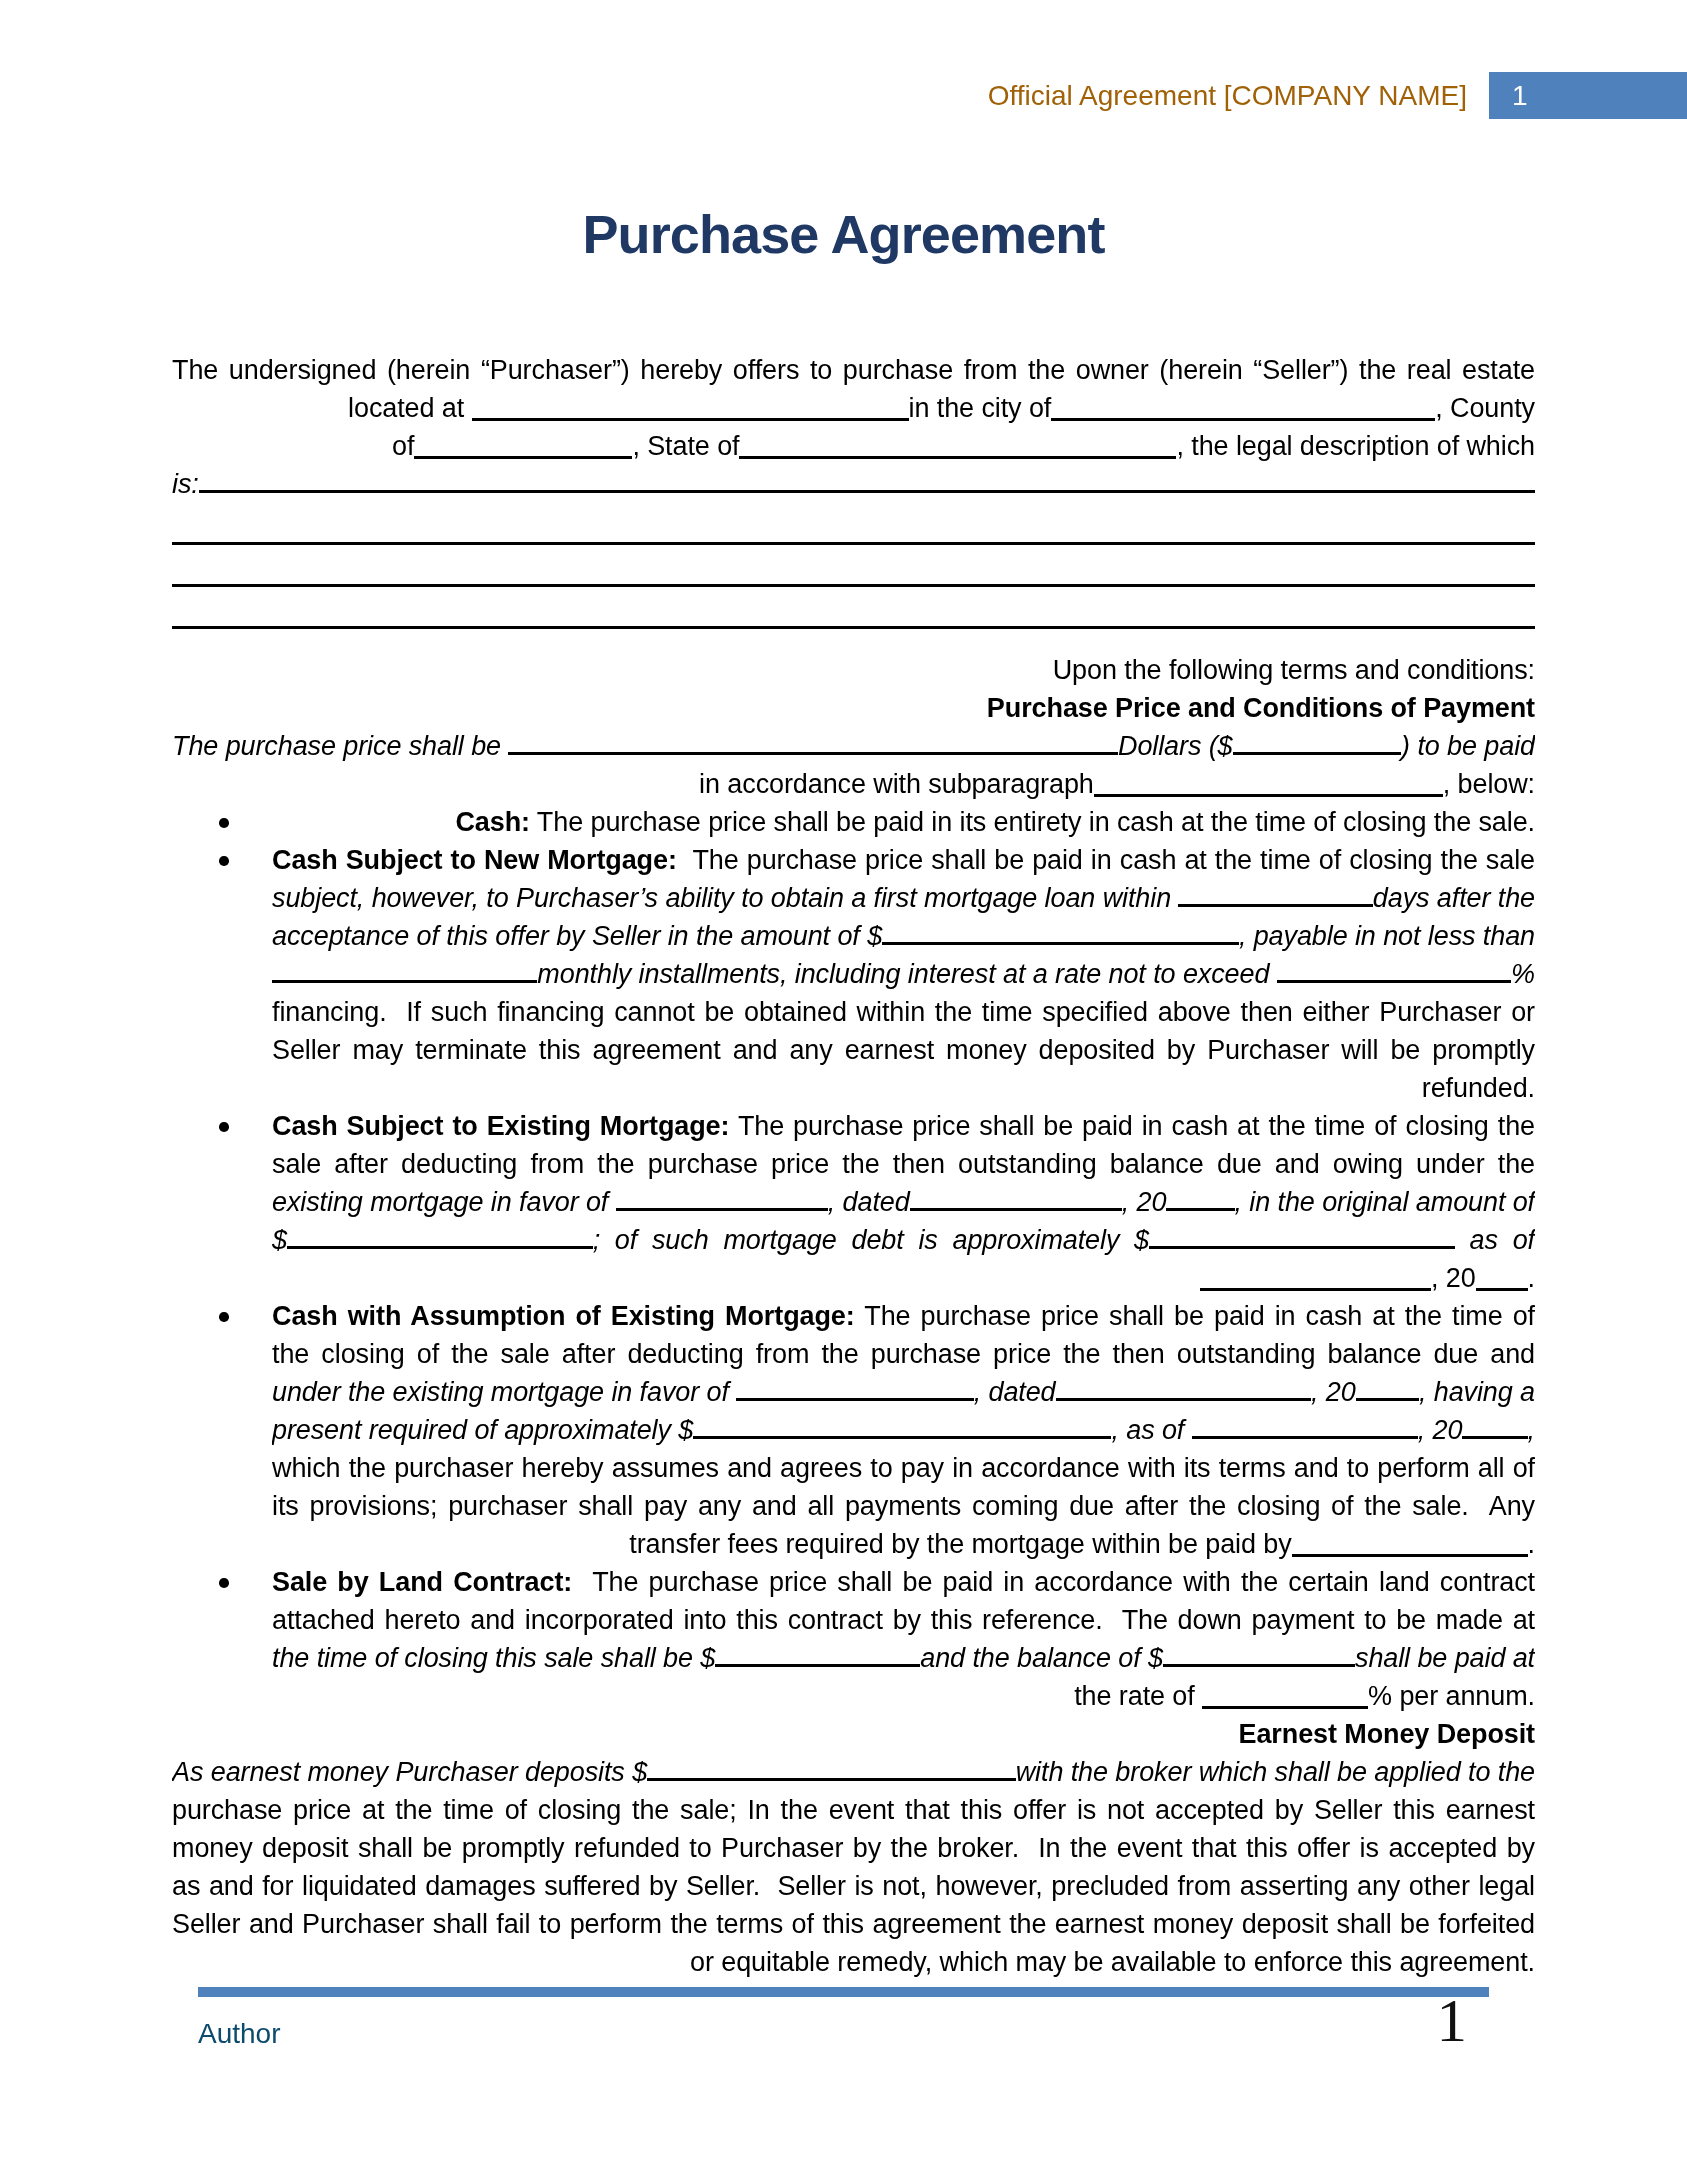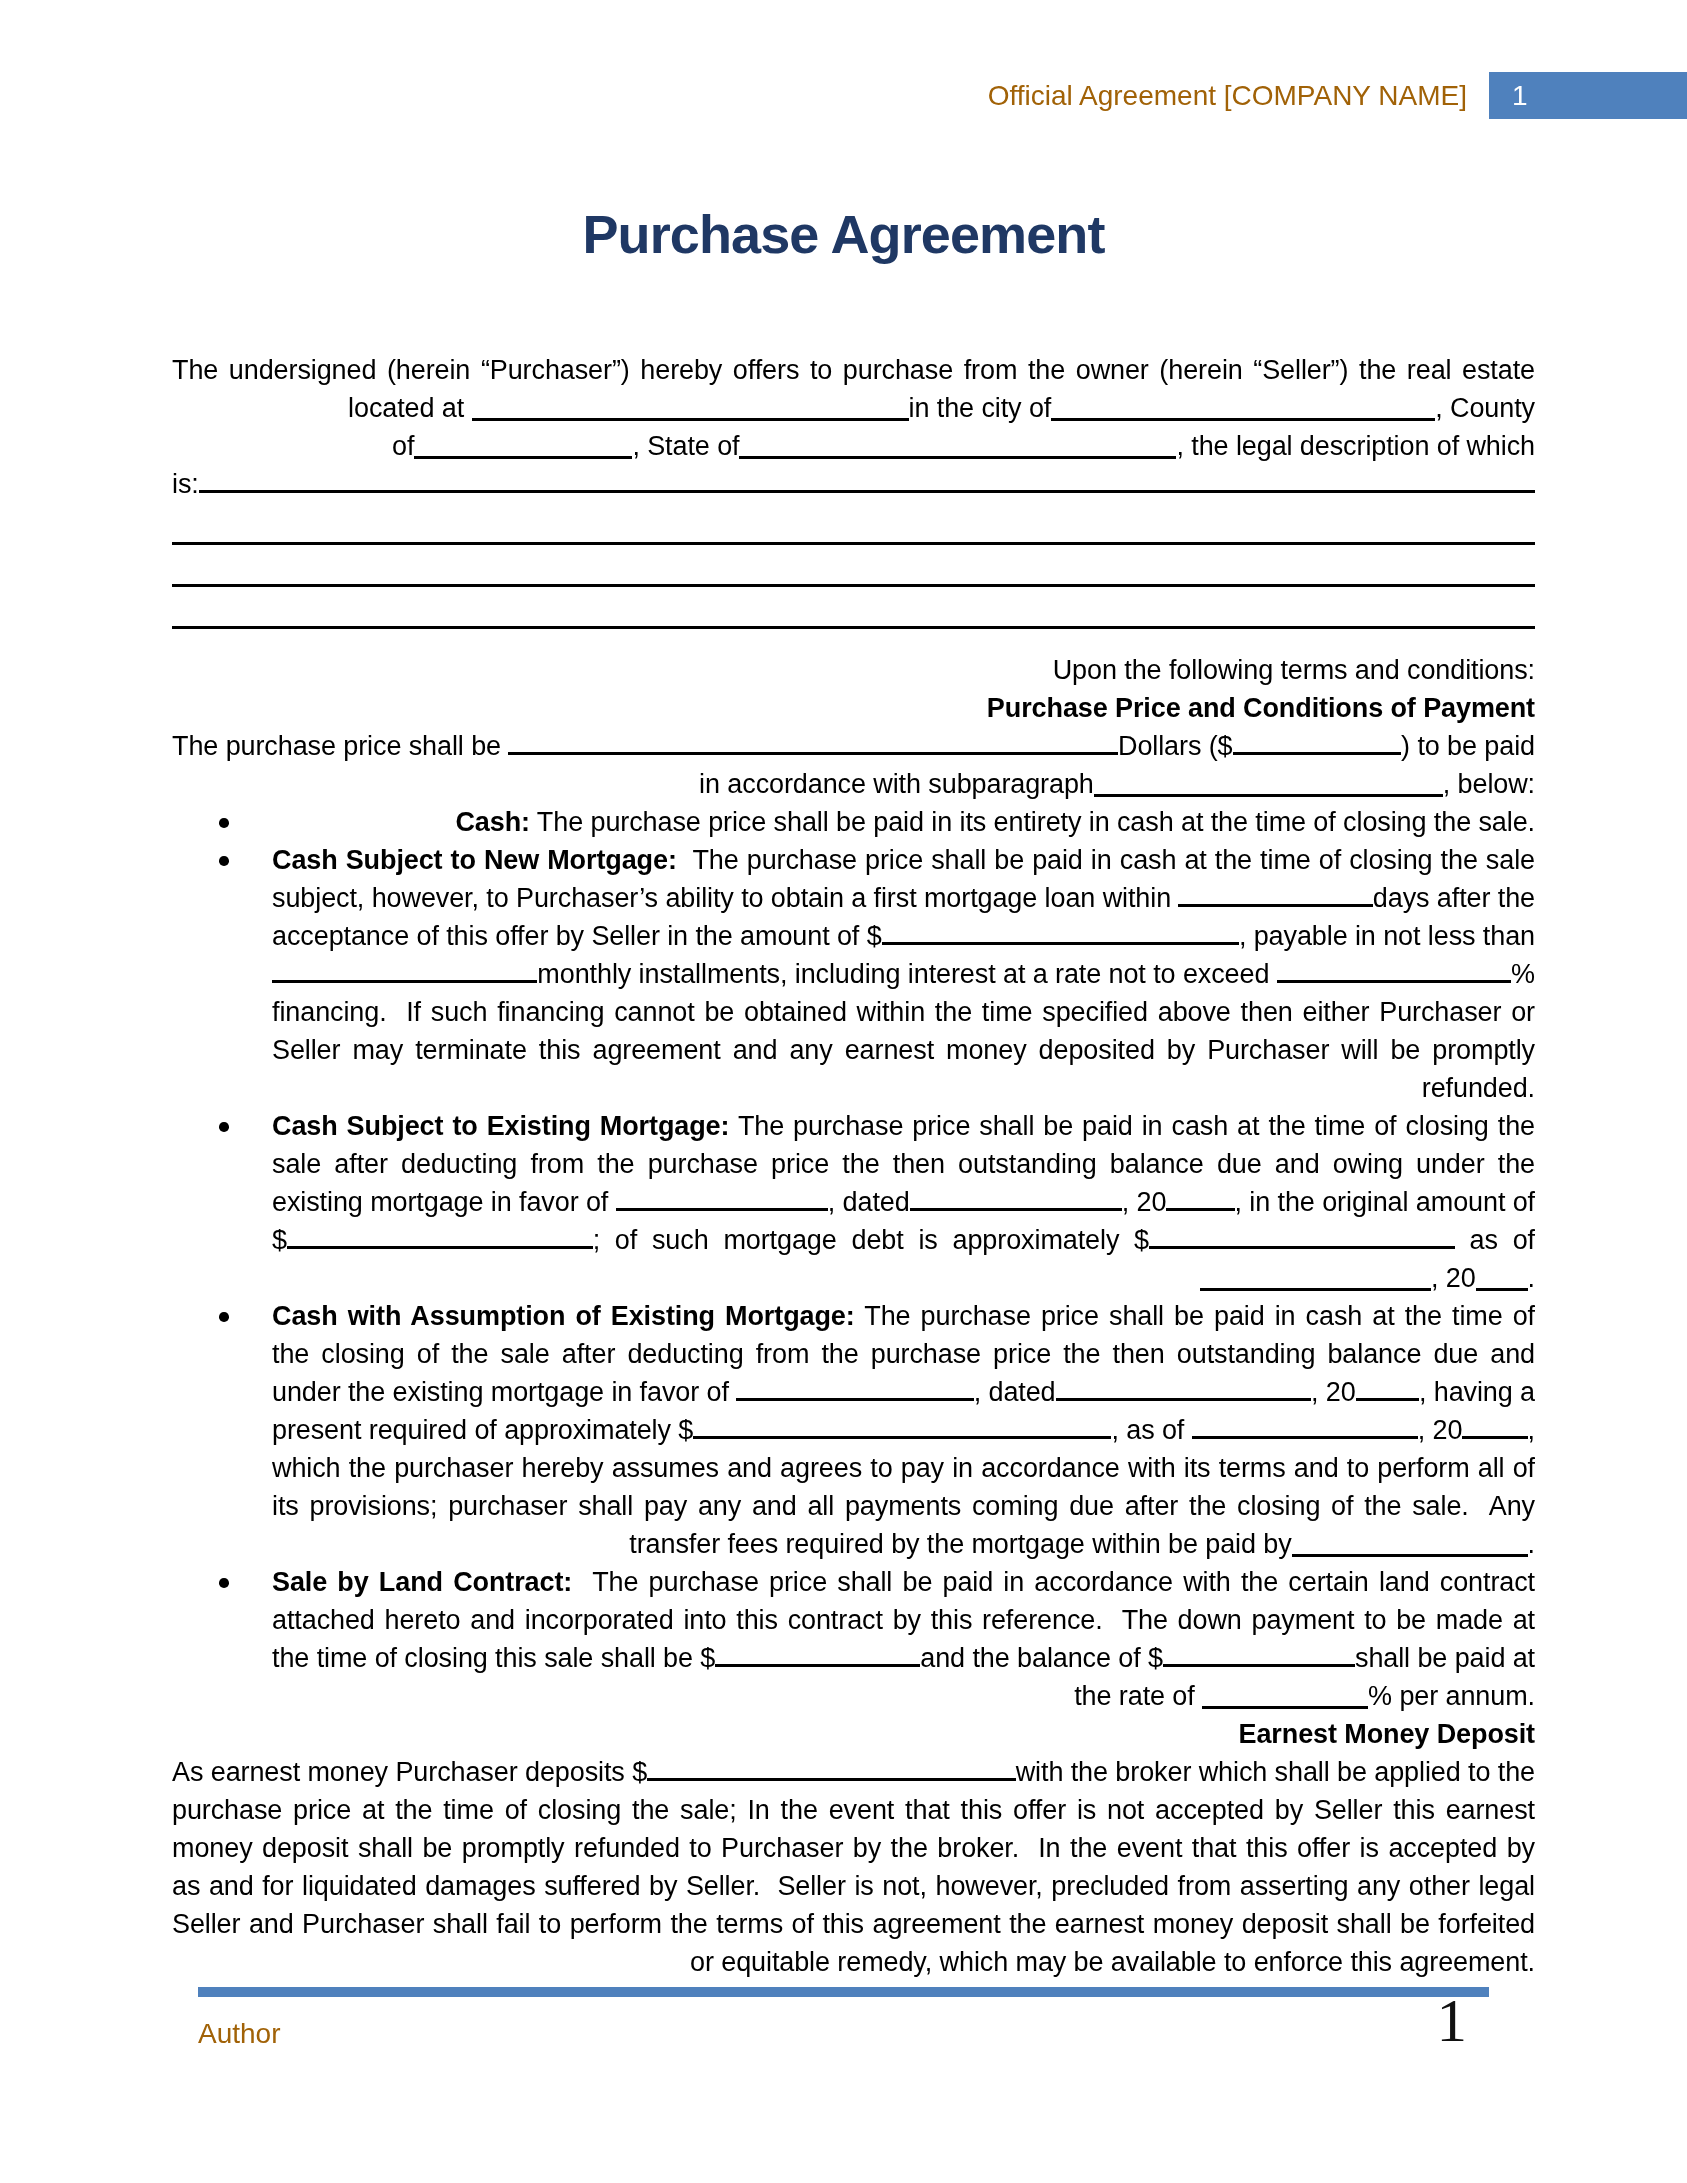--- a/index.html
+++ b/index.html
@@ -24,36 +24,36 @@
     font-size:54px;letter-spacing:-0.9px;
   }
   
   .content{
     position:absolute;left:172px;top:351px;width:1363px;
     font-size:27px;letter-spacing:-0.1px;
   }
   .line{height:38px;line-height:38px;overflow:hidden;white-space:nowrap;text-align:right;}
   .line.just{text-align:justify;text-align-last:justify;white-space:normal;}
   .line.flexl{display:flex;align-items:baseline;}
-  .line.flexl .seg{white-space:pre;flex:0 0 auto;}
+  .line.flexl .seg{white-space:pre;flex:0 0 auto;font-style:italic;}
   .seg.b{font-weight:bold;}
   .blank{
     display:inline-block;height:8.7px;border-bottom:3.1px solid #000;
     margin-bottom:-4.4px;vertical-align:baseline;background:transparent;
   }
   .rule-row{height:39px;border-bottom:3.1px solid #000;}
   .bullet{position:relative;padding-left:100px;}
   .bullet .dot{
     position:absolute;left:47px;top:15px;width:9.6px;height:9.6px;border-radius:50%;
     background:#000;
   }
   .gap{width:100%;}
   
   .ftr-bar{position:absolute;left:198px;top:1987px;width:1291px;height:9.6px;}
-  .ftr-author{position:absolute;left:198px;top:2018px;font-size:28px;color:#a16207;}
+  .ftr-author{position:absolute;left:198px;top:2018px;font-size:28px;color:#0c4a6e;}
   .ftr-pagenum{
     position:absolute;right:220px;top:1990px;
     font-family:"Liberation Serif","DejaVu Serif",serif;font-size:61px;line-height:1;color:#111;
   }
 </style>
 </head>
 <body>
 
 <div class="hdr-text">Official Agreement [COMPANY NAME]</div>
 <div class="hdr-badge" style="background: rgb(79, 129, 189);">

